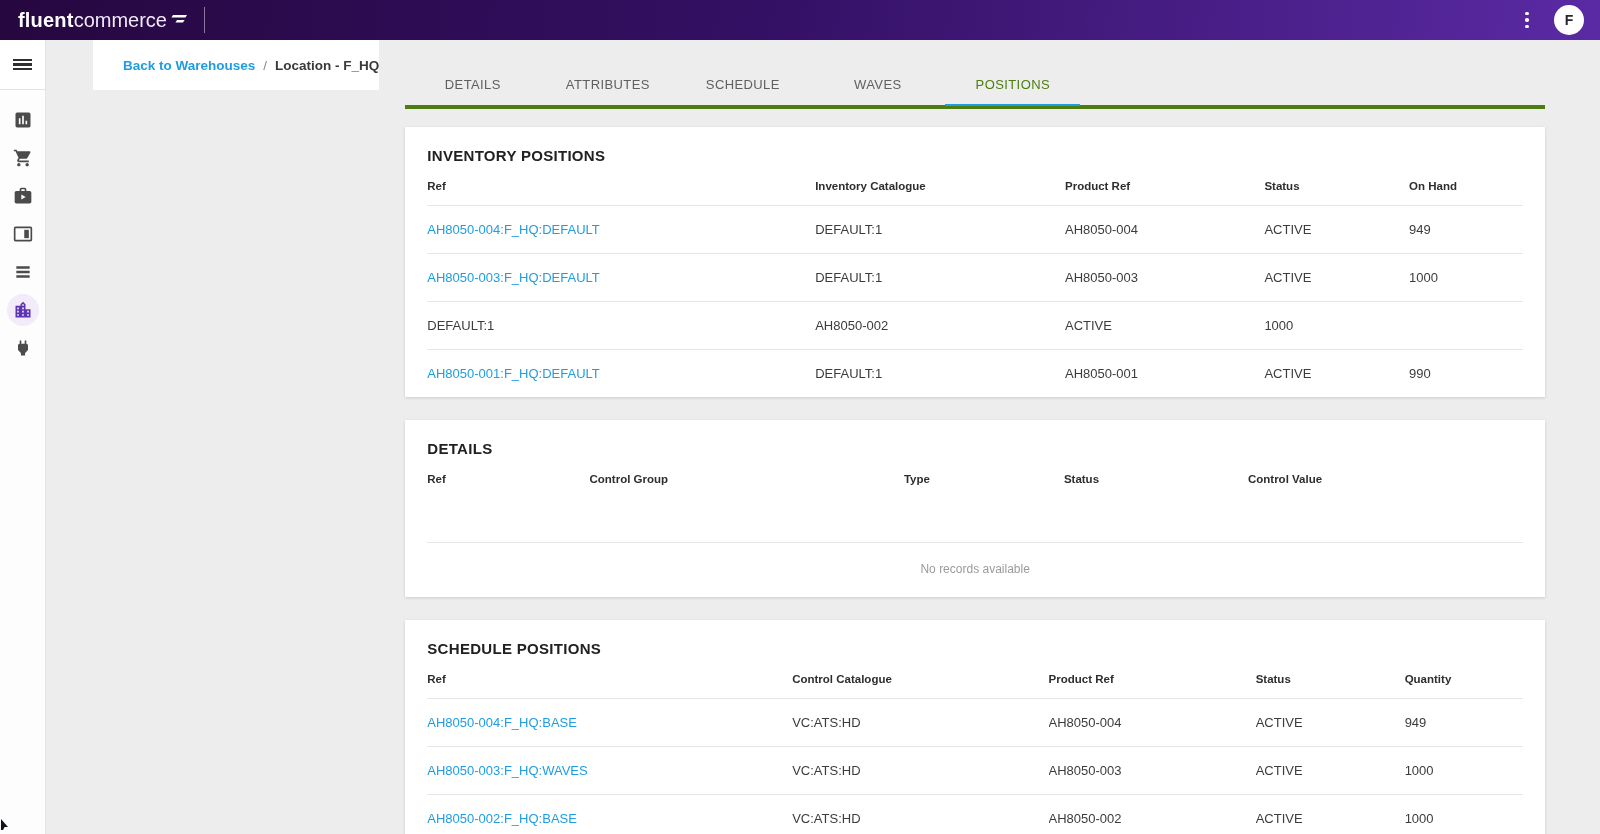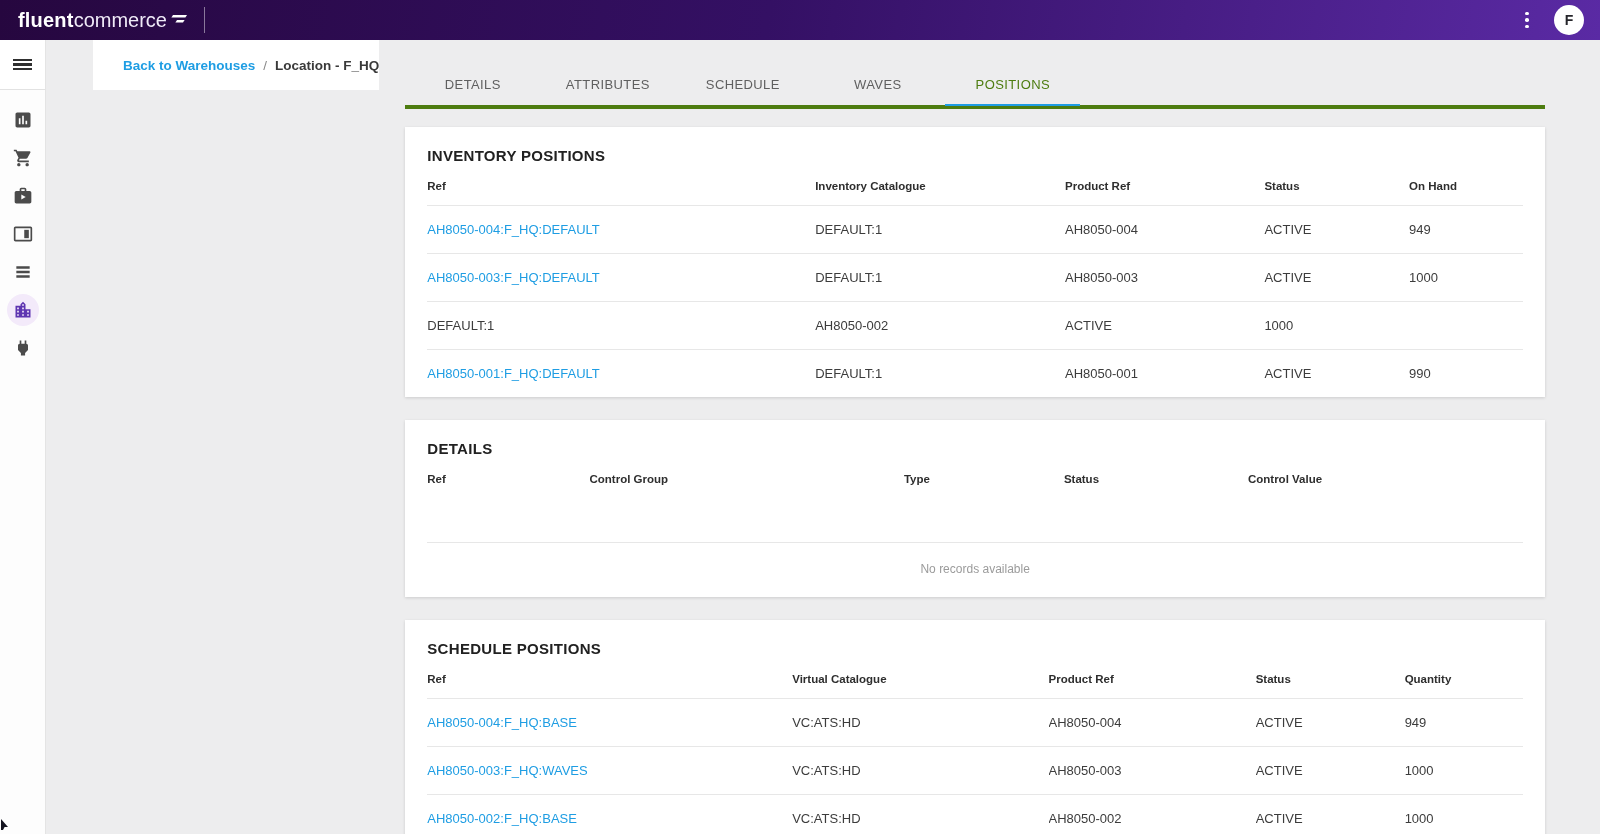--- a/index.html
+++ b/index.html
@@ -240,21 +240,21 @@
               <div class="t-empty">No records available</div>
             </div>
         </div>
       </div>
 
       <div class="card">
         <div class="card-title">SCHEDULE POSITIONS</div>
         <div>
           <div class="t-head cols-virt">
               <div class="t-h">Ref</div>
-              <div class="t-h">Virtual Catalogue</div>
+              <div class="t-h">Control Catalogue</div>
               <div class="t-h">Product Ref</div>
               <div class="t-h">Status</div>
               <div class="t-h">Quantity</div>
             </div>
           <div class="t-body">
               <div class="t-row cols-virt">
                 <a class="t-c link">AH8050-004:F_HQ:BASE</a>
                 <div class="t-c">VC:ATS:HD</div>
                 <div class="t-c">AH8050-004</div>
                 <div class="t-c">ACTIVE</div>

